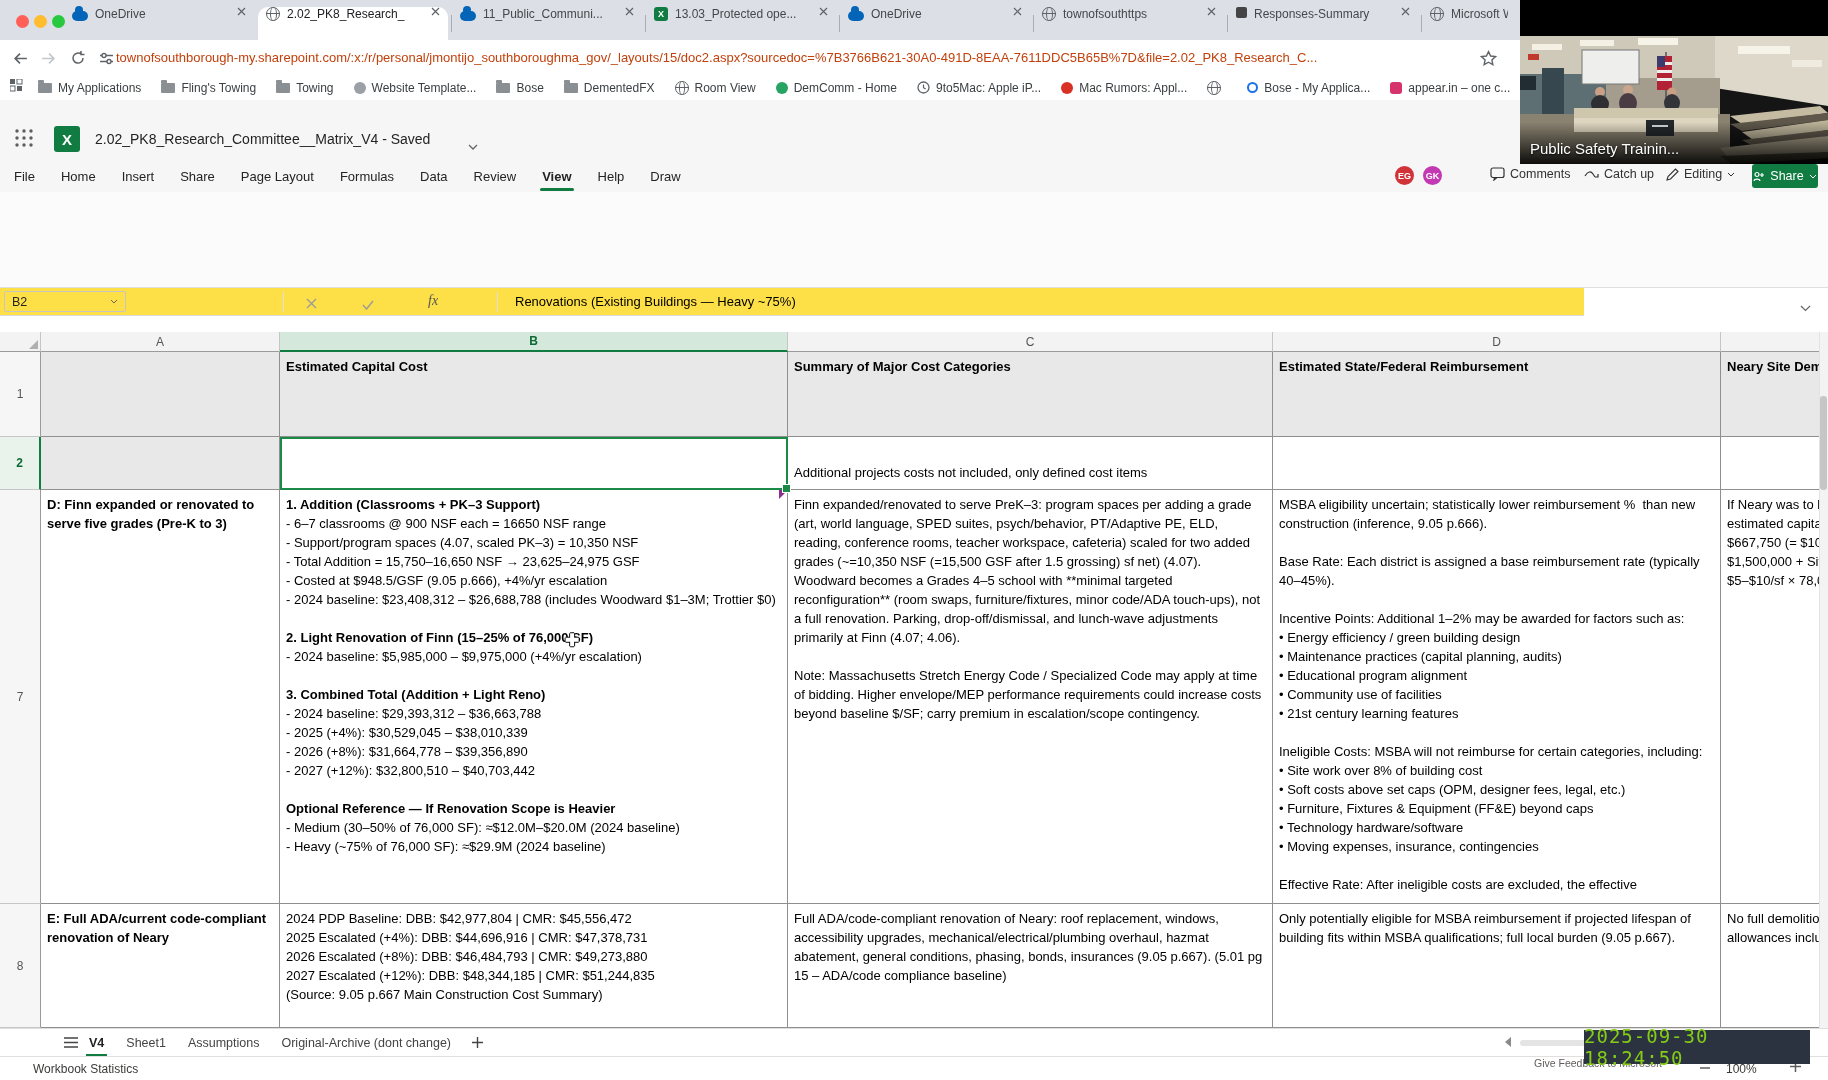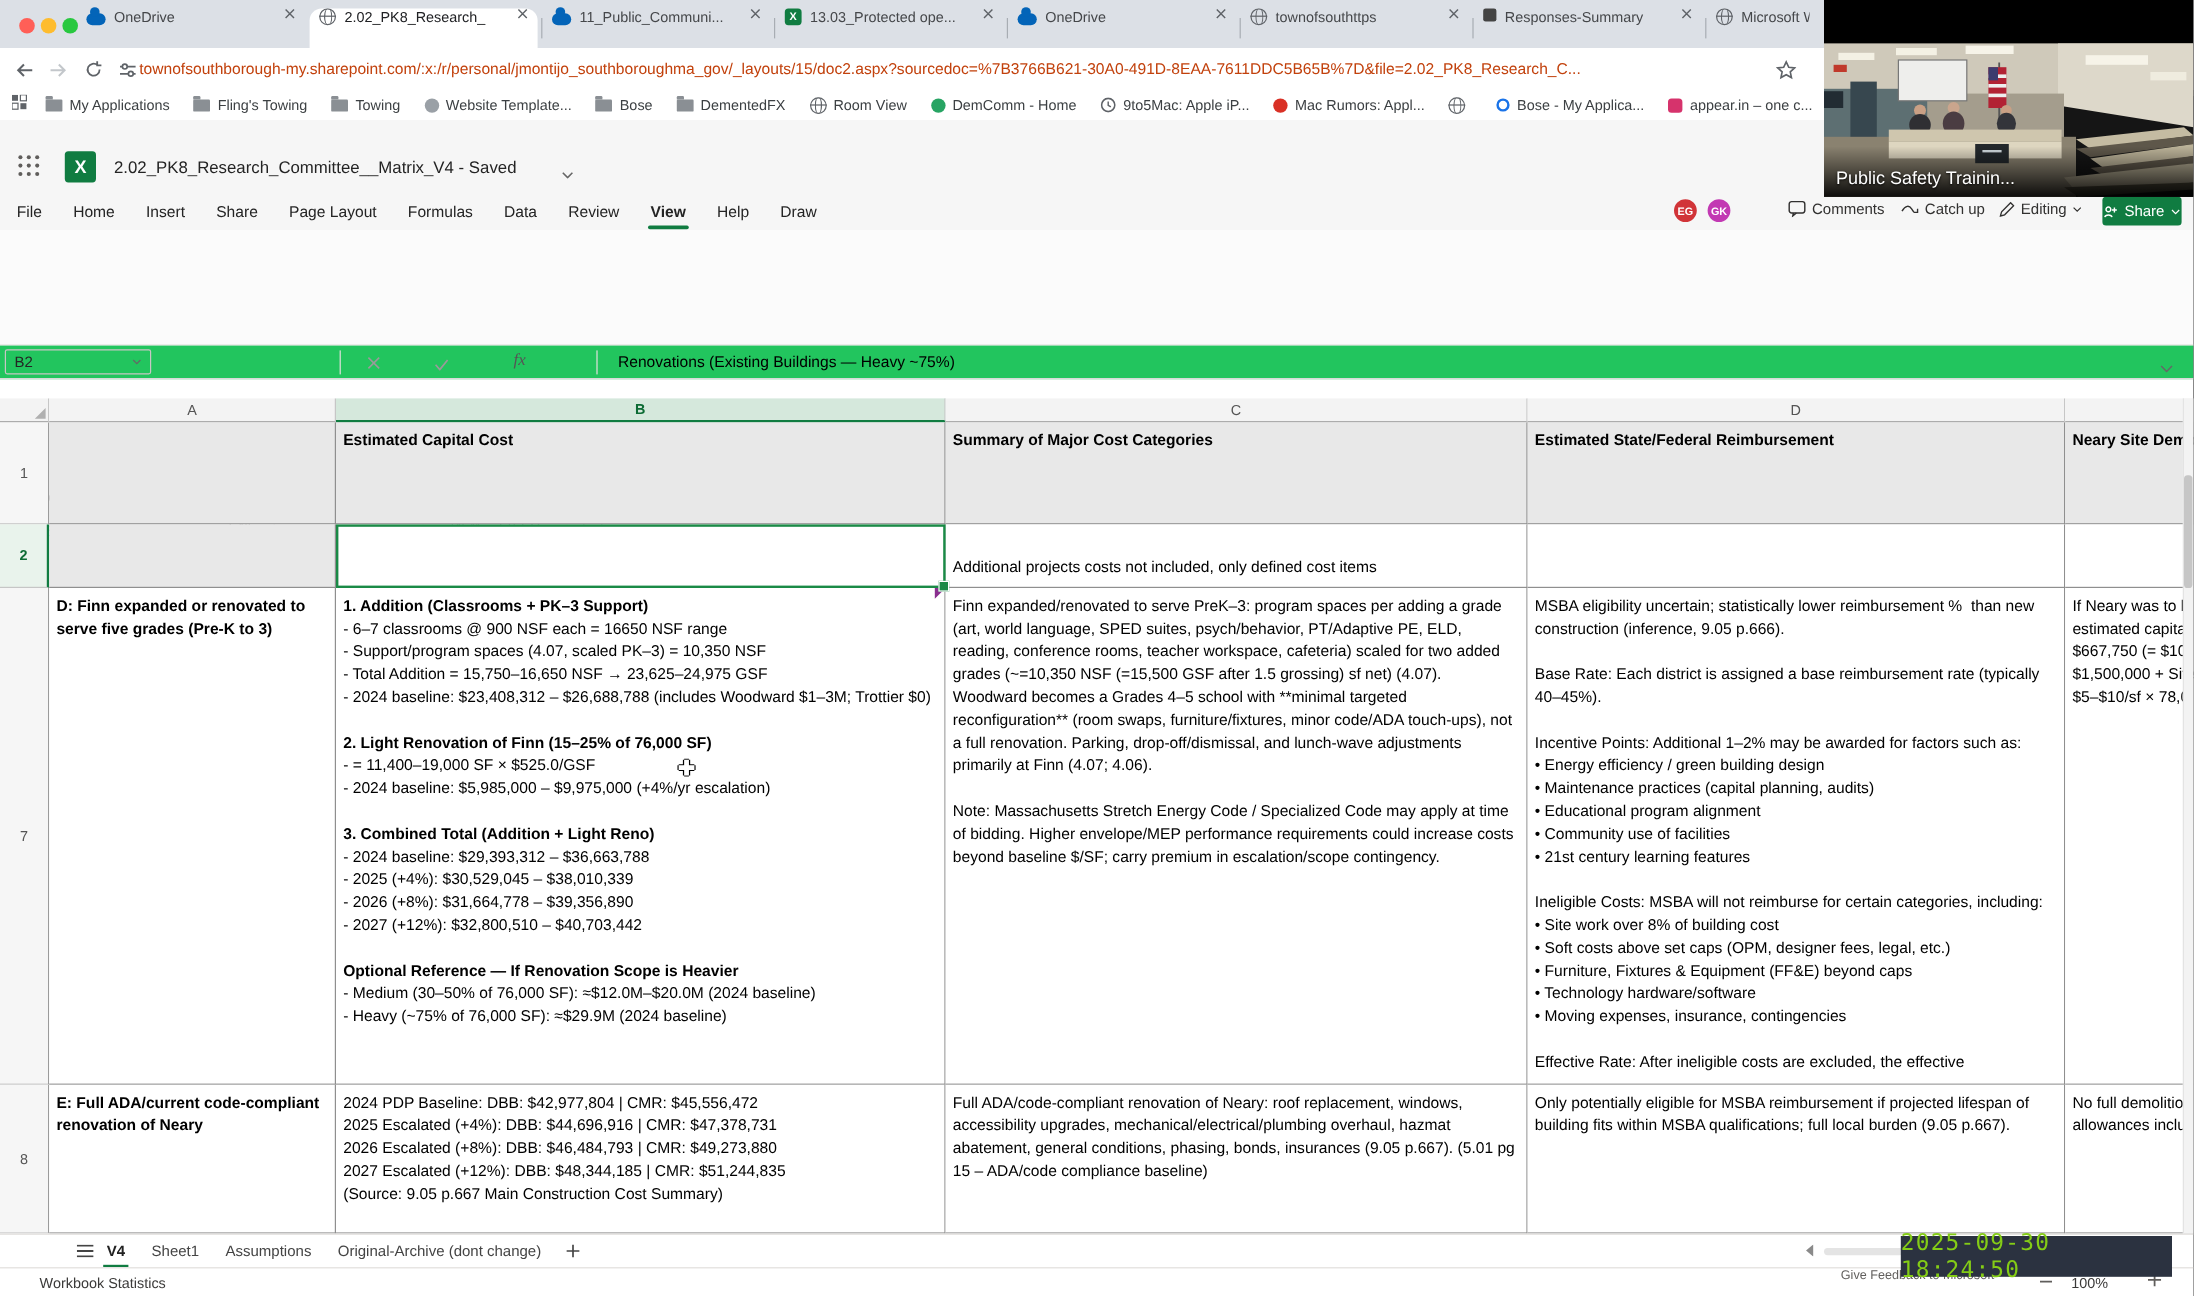--- a/index.html
+++ b/index.html
@@ -45,21 +45,21 @@
   .rlabel{font-size:13px;color:#444}
   .rdrop{border:1px solid #b3b0ad;border-radius:2px;background:#fff;font-size:12.5px;color:#323130;display:flex;
     align-items:center;justify-content:space-between;padding:0 7px;box-sizing:border-box;height:24px}
   .rbtn{font-size:12.5px;color:#323130;display:flex;align-items:center;gap:5px}
   .rbtn.dis{color:#a19f9d}
   .rgrouplabel{position:absolute;top:268px;font-size:11px;color:#616161;text-align:center}
   .rsep{position:absolute;top:200px;height:80px;width:1px;background:#e1dfdd}
   .chk{width:14px;height:14px;border:1px solid #605e5c;border-radius:2px;background:#fff;display:inline-flex;
     align-items:center;justify-content:center;margin-right:7px}
   .showrow{position:absolute;font-size:12.5px;color:#323130;display:flex;align-items:center}
-  .fbar{position:absolute;left:0;top:288px;width:1828px;height:28px;background:#22c55e;border-bottom:1px solid #d9d9d9;box-sizing:border-box}
+  .fbar{position:absolute;left:0;top:288px;width:1584px;height:28px;background:#fde047;border-bottom:1px solid #d9d9d9;box-sizing:border-box}
   .namebox{position:absolute;left:4px;top:3px;width:122px;height:21px;border:1px solid #c8c6c4;border-radius:2px;
     display:flex;align-items:center;justify-content:space-between;padding:0 7px;box-sizing:border-box;font-size:12.5px;color:#242424}
   .fdiv{position:absolute;top:4px;width:1px;height:20px;background:#e1dfdd}
   .fval{position:absolute;left:515px;top:0;height:28px;line-height:28px;font-size:13px;color:#000;white-space:nowrap}
   
   .colhdr{position:absolute;top:332px;height:20px;background:#f3f3f3;border-right:1px solid #c6c6c6;border-bottom:1px solid #9b9b9b;
     box-sizing:border-box;font-size:12px;color:#555;display:flex;align-items:center;justify-content:center}
   .colhdr.sel{background:#d5e8dc;border-bottom:2px solid #107c41;color:#0c6b34;font-weight:bold}
   .rowhdr{position:absolute;left:0;width:41px;background:#f6f6f6;border-right:1px solid #9b9b9b;border-bottom:1px solid #c6c6c6;
     box-sizing:border-box;font-size:12px;color:#555;display:flex;align-items:center;justify-content:center}
@@ -558,24 +558,24 @@
     <div class="cell bottom" style="left:788px;top:437px;width:485px;height:53px">Additional projects costs not included, only defined cost items</div>
     <div class="cell" style="left:1273px;top:437px;width:448px;height:53px"></div>
     <div class="cell" style="left:1721px;top:437px;width:107px;height:53px;border-right:none"></div>
 
     <div class="cell bold" style="left:41px;top:490px;width:239px;height:414px">D: Finn expanded or renovated to serve five grades (Pre-K to 3)</div>
     <div class="cell" style="left:280px;top:490px;width:508px;height:414px">
         <div class="cl b">1. Addition (Classrooms + PK–3 Support)</div>
         <div class="cl">- 6–7 classrooms @ 900 NSF each = 16650 NSF range</div>
         <div class="cl">- Support/program spaces (4.07, scaled PK–3) = 10,350 NSF</div>
         <div class="cl">- Total Addition = 15,750–16,650 NSF → 23,625–24,975 GSF</div>
+        <div class="cl">- Costed at $948.5/GSF (9.05 p.666), +4%/yr escalation</div>
         <div class="cl">- 2024 baseline: $23,408,312 – $26,688,788 (includes Woodward $1–3M; Trottier $0)</div>
         <div class="cl">&nbsp;</div>
         <div class="cl b">2. Light Renovation of Finn (15–25% of 76,000 SF)</div>
-        <div class="cl">- = 11,400–19,000 SF × $525.0/GSF</div>
         <div class="cl">- 2024 baseline: $5,985,000 – $9,975,000 (+4%/yr escalation)</div>
         <div class="cl">&nbsp;</div>
         <div class="cl b">3. Combined Total (Addition + Light Reno)</div>
         <div class="cl">- 2024 baseline: $29,393,312 – $36,663,788</div>
         <div class="cl">- 2025 (+4%): $30,529,045 – $38,010,339</div>
         <div class="cl">- 2026 (+8%): $31,664,778 – $39,356,890</div>
         <div class="cl">- 2027 (+12%): $32,800,510 – $40,703,442</div>
         <div class="cl">&nbsp;</div>
         <div class="cl b">Optional Reference — If Renovation Scope is Heavier</div>
         <div class="cl">- Medium (30–50% of 76,000 SF): ≈$12.0M–$20.0M (2024 baseline)</div>

